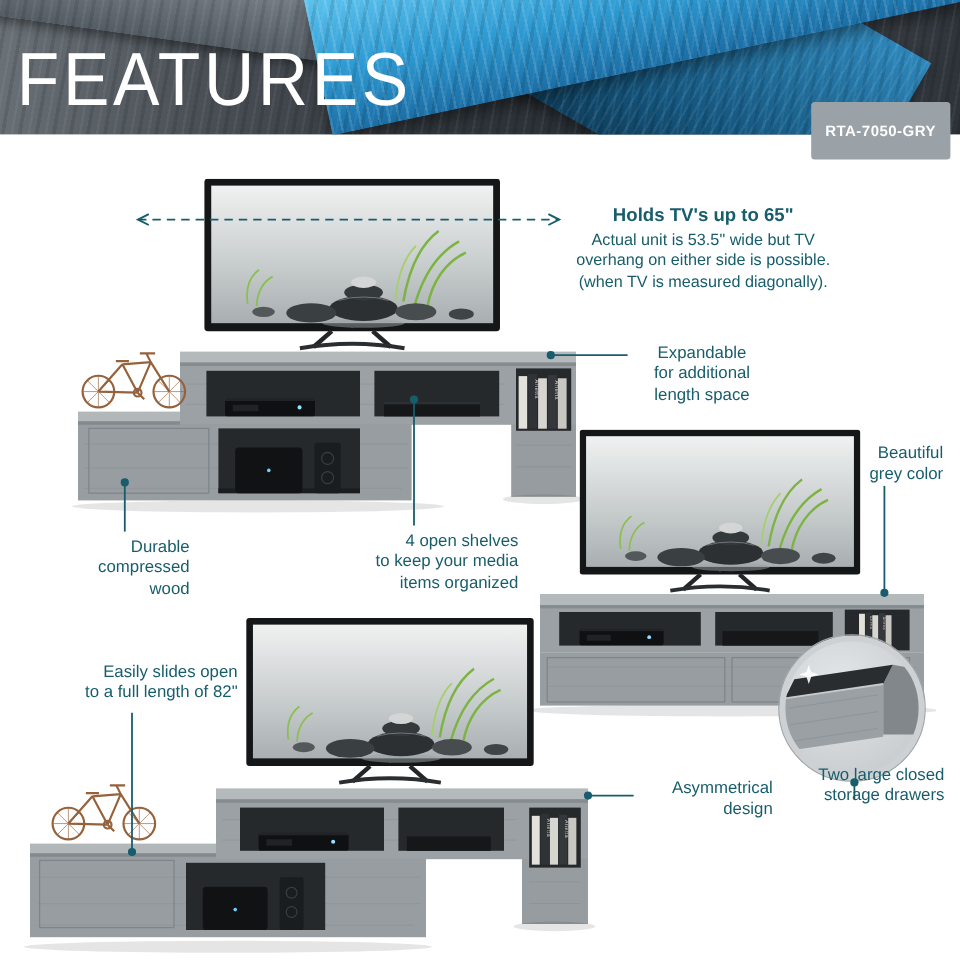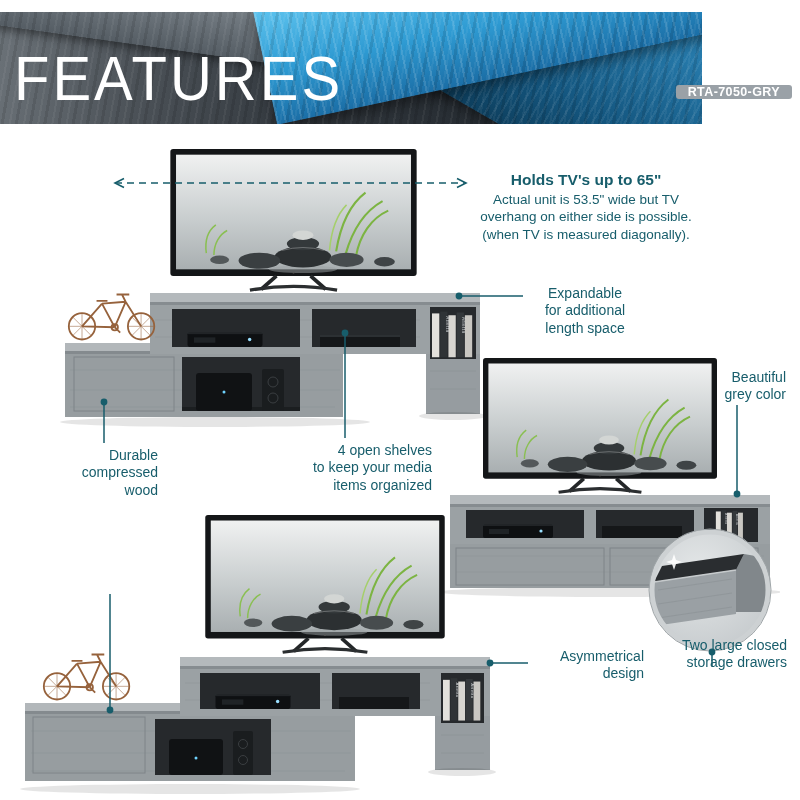--- a/index.html
+++ b/index.html
@@ -1,37 +1,37 @@
 <!DOCTYPE html>
 <html><head>
 <meta charset="utf-8">
 <style>
   html,body{margin:0;padding:0;background:#fff;}
   .page{position:relative;width:800px;height:800px;background:#fff;overflow:hidden;
         font-family:"Liberation Sans",sans-serif;}
   
-  .hdr{position:absolute;left:0;top:0;width:702px;height:112px;overflow:hidden;
-       background:linear-gradient(100deg,#6b7278 0%,#4a5056 22%,#31373d 45%,#262c32 70%,#3a4046 88%,#2c3238 100%);margin-top:12px;}
+  .hdr{position:absolute;left:0;top:0;width:800px;height:112px;overflow:hidden;
+       background:linear-gradient(100deg,#6b7278 0%,#4a5056 22%,#31373d 45%,#262c32 70%,#3a4046 88%,#2c3238 100%);}
   .hdr::after{content:"";position:absolute;inset:0;z-index:3;pointer-events:none;
        background:repeating-linear-gradient(100deg,rgba(255,255,255,.05) 0 2px,transparent 2px 6px,rgba(0,0,0,.10) 6px 9px,transparent 9px 14px);}
   .board{position:absolute;}
   .board.grey{left:-30px;top:-60px;width:360px;height:94px;transform:rotate(8deg);z-index:1;
        background:linear-gradient(180deg,#9aa2a8,#6e767d 60%,#555d64);box-shadow:0 4px 10px rgba(0,0,0,.45);}
   .board.blue-dark{left:430px;top:-40px;width:320px;height:190px;transform:rotate(30deg);z-index:1;
        background:repeating-linear-gradient(90deg,rgba(255,255,255,.07) 0 2px,transparent 2px 7px),
                   linear-gradient(180deg,#2c86ba,#14567f 70%,#0e405f);
        box-shadow:0 5px 12px rgba(0,0,0,.4);}
   .board.blue-light{left:265px;top:-4px;width:620px;height:118px;transform:rotate(-12deg);transform-origin:left center;z-index:2;
        background:repeating-linear-gradient(90deg,rgba(255,255,255,.12) 0 2px,transparent 2px 8px),
                   linear-gradient(180deg,#5ec4ef 0%,#2e9ad2 55%,#1b6ea6 100%);
        box-shadow:0 6px 14px rgba(0,0,0,.45);}
   .hdr-title{position:absolute;left:14px;top:30px;z-index:4;color:#ffffff;
        font-size:58px;font-weight:300;letter-spacing:3px;transform:scaleY(1.08);transform-origin:left top;}
   .badge{position:absolute;right:8px;top:85px;z-index:5;background:#9aa1a7;color:#ffffff;
-       font-size:12.5px;font-weight:700;letter-spacing:.4px;padding:0 12px;border-radius:3px;}
+       font-size:12.5px;font-weight:700;letter-spacing:.4px;padding:17px 12px;border-radius:3px;}
   
   .scene{position:absolute;z-index:1;}
   .s1{left:20px;top:145px;width:470px;height:290px;}
   .s2{left:440px;top:356px;width:340px;height:304px;}
   .s3{left:15px;top:515px;width:500px;height:280px;}
   
   .overlay{position:absolute;left:0;top:0;z-index:4;pointer-events:none;}
   .callout{position:absolute;z-index:5;color:#175d6b;font-size:14px;line-height:1.24;}
   .callout.center{text-align:right;}
   .tv-note{left:462px;top:170px;width:248px;text-align:center;}
@@ -283,20 +283,24 @@
     <div>4 open shelves</div>
     <div>to keep your media</div>
     <div>items organized</div>
   </div>
 
   <div class="callout center c-grey">
     <div>Beautiful</div>
     <div>grey color</div>
   </div>
 
+  <div class="callout center c-slides">
+    <div>Easily slides open</div>
+    <div>to a full length of 82"</div>
+  </div>
 
   <div class="callout center c-asym">
     <div>Asymmetrical</div>
     <div>design</div>
   </div>
 
   <div class="callout center c-drawers">
     <div>Two large closed</div>
     <div>storage drawers</div>
   </div>

